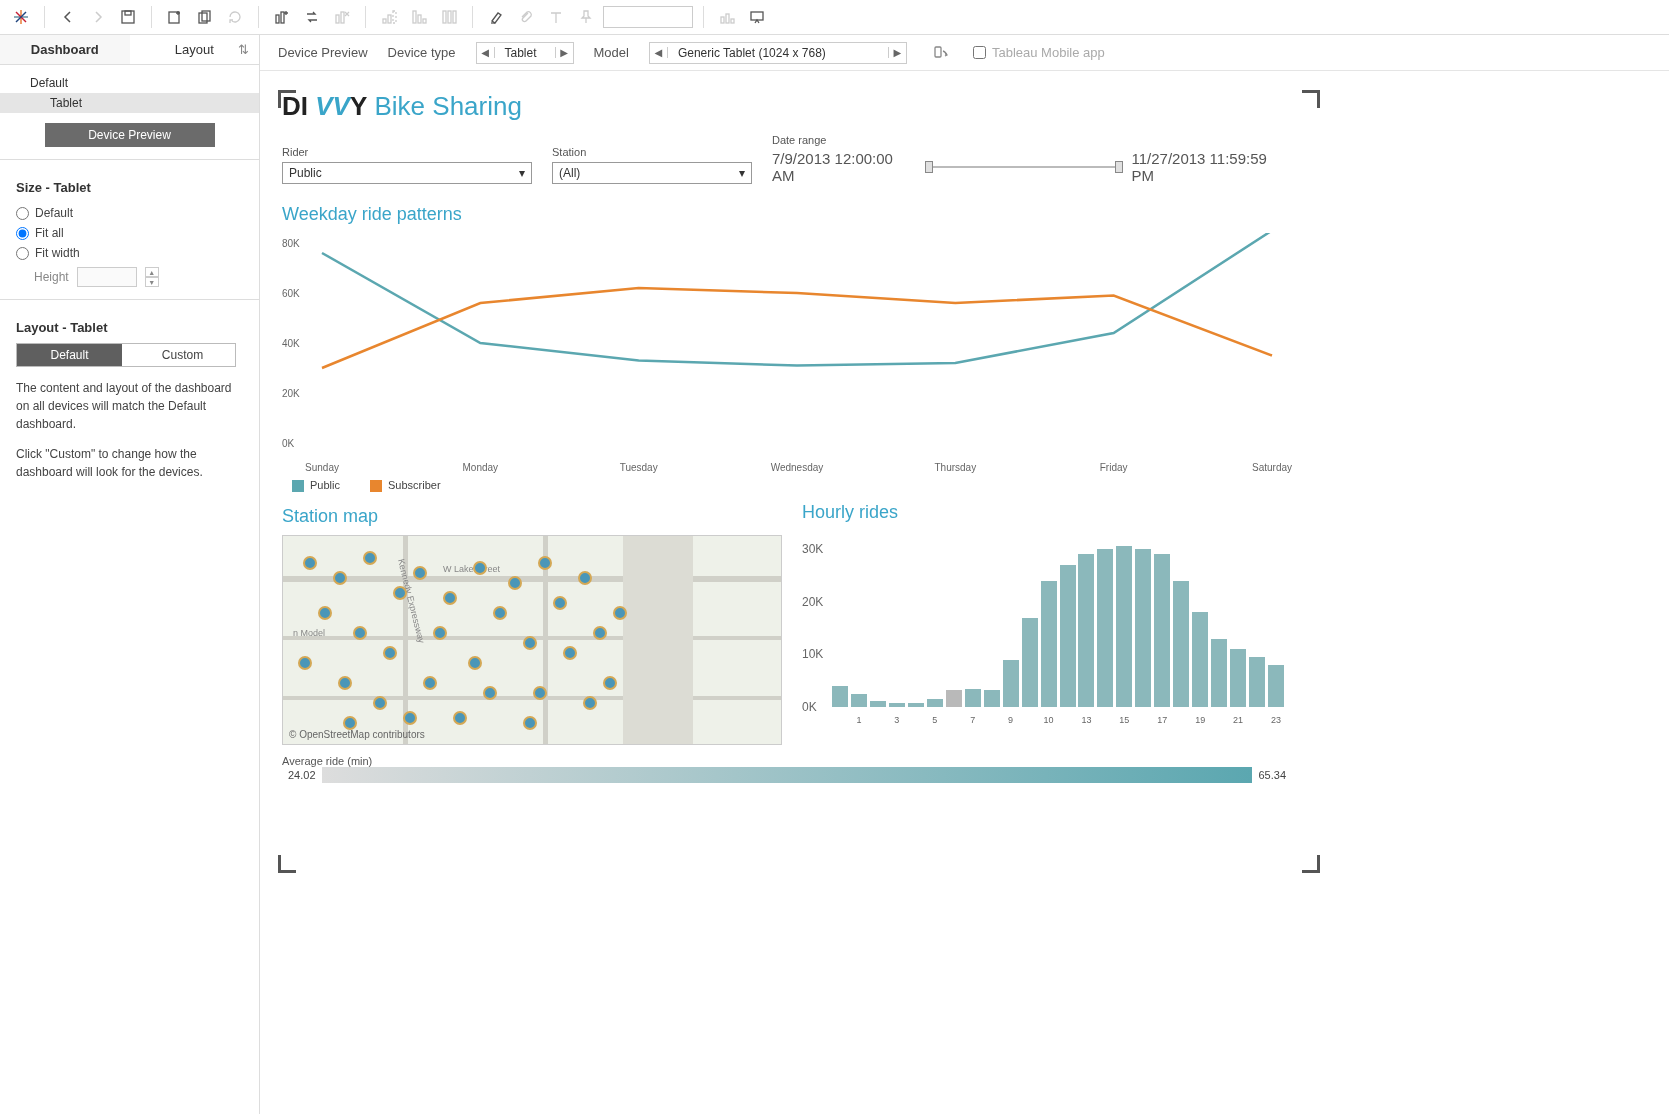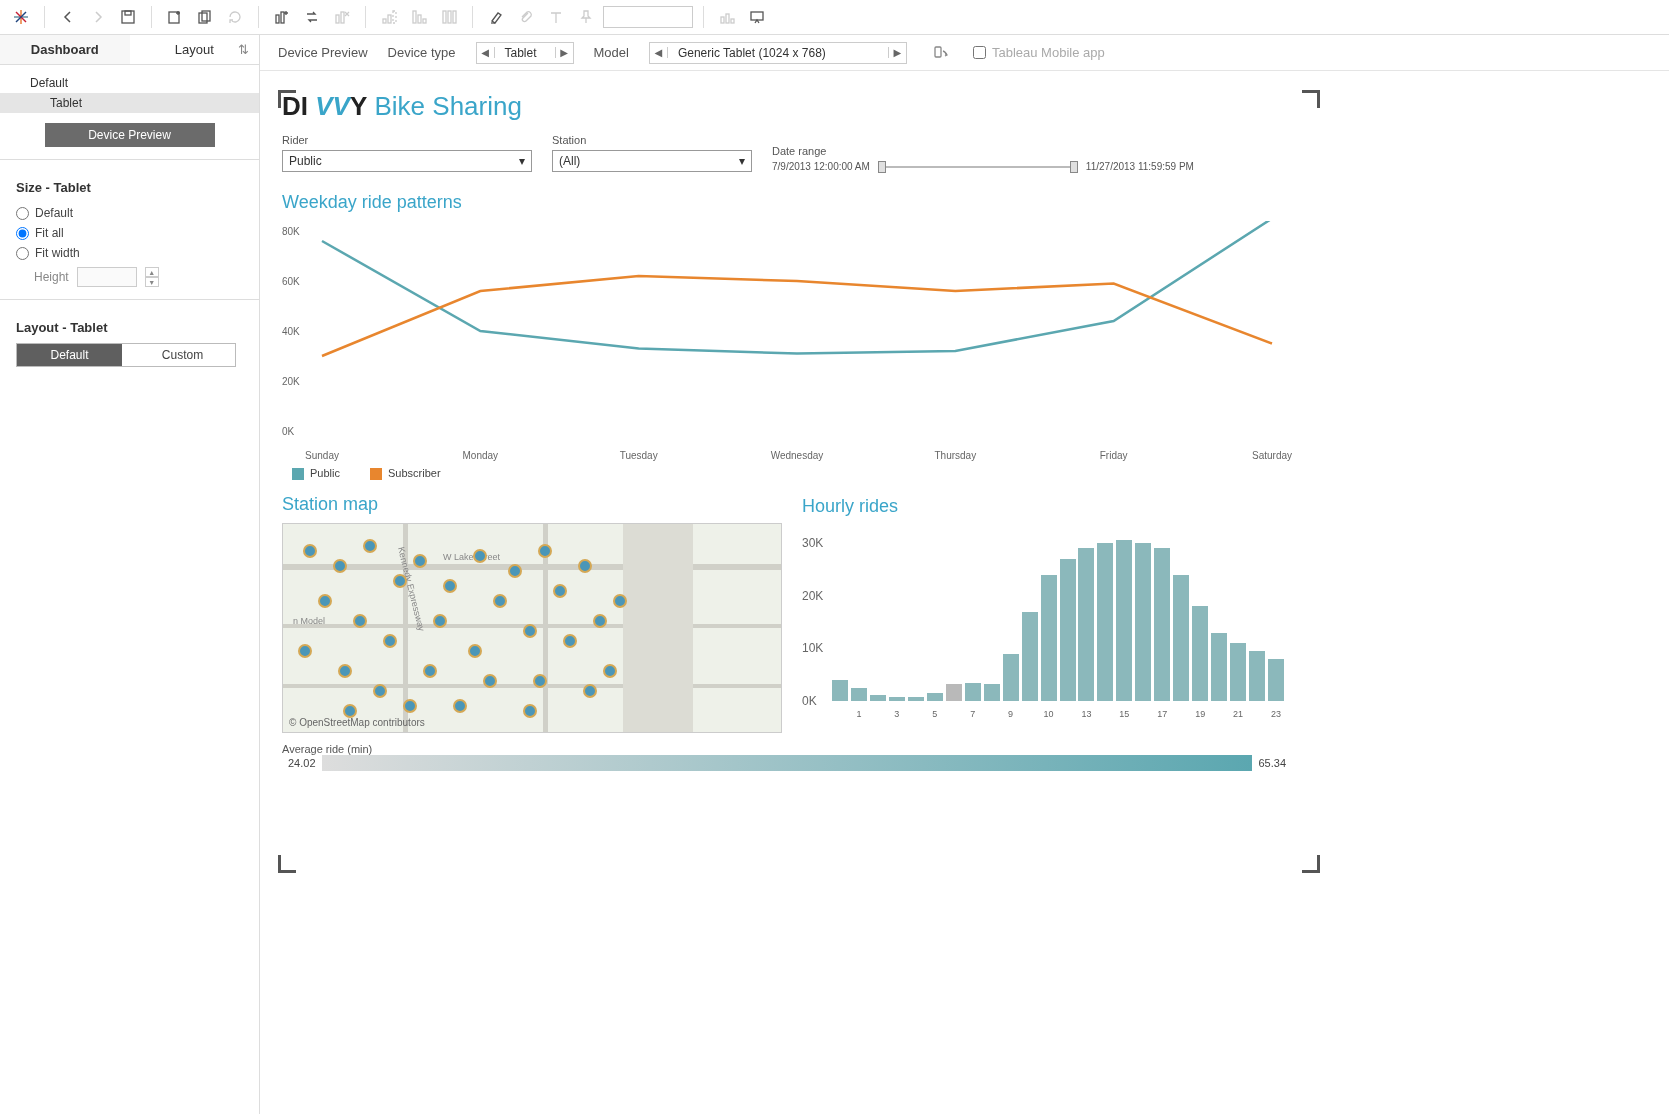--- a/index.html
+++ b/index.html
@@ -58,21 +58,21 @@
 .dash-title .di { color:#222; font-weight:600;}
 .dash-title .vvy { color:#3aa5c9; font-style:italic; font-weight:600;}
 .dash-title .sub { color:#3aa5c9; font-weight:400;}
 
 .filters { display:flex; gap:20px; margin-bottom:18px; align-items:flex-end;}
 .fcol { display:flex; flex-direction:column; gap:4px; }
 .fcol label { font-size:11px; color:#555;}
 .fsel { width:250px; height:22px; border:1px solid #999; display:flex; align-items:center; justify-content:space-between; padding:0 6px; font-size:12px; cursor:pointer;}
 .fsel.narrow { width:200px;}
 .daterange { display:flex; align-items:center; gap:8px;}
-.date-text { font-size:10px; color:#555;}
+.date-text { font-size:15px; color:#555;}
 .slider-track { width:200px; height:2px; background:#bbb; position:relative;}
 .slider-track .knob { position:absolute; top:-5px; width:8px; height:12px; background:#e0e0e0; border:1px solid #888; cursor:pointer;}
 
 .chart-title { color:#3aa5c9; font-size:18px; font-weight:400; margin:20px 0 8px 0;}
 .line-chart { position:relative; width:1000px; height:240px; }
 .yaxis-lbl { position:absolute; left:0; font-size:10px; color:#666; transform:translateY(-50%);}
 .xaxis-lbl { position:absolute; bottom:0; font-size:10px; color:#666; transform:translateX(-50%);}
 .legend { display:flex; gap:30px; margin:6px 0 0 10px; font-size:11px; color:#444;}
 .legend .sw { width:12px; height:12px; display:inline-block; margin-right:6px; vertical-align:middle;}
 
@@ -267,20 +267,24 @@
             <div>▼</div>
           </div>
       </div>
     </div>
 
     <div class="section" style="border-bottom:none">
       <h3>Layout - Tablet</h3>
       <div class="seg">
         <div class="on">Default</div>
         <div class="off">Custom</div>
+      </div>
+      <div class="help-text">
+        <p>The content and layout of the dashboard on all devices will match the Default dashboard.</p>
+        <p>Click "Custom" to change how the dashboard will look for the devices.</p>
       </div>
     </div>
   </div>
 
   <div class="content">
     <div class="preview-bar">
       <span class="pb-label">Device Preview</span>
       <span class="pb-label">Device type</span>
       <div class="pb-select">
         <div class="arrow">◀</div>
@@ -396,21 +400,21 @@
               <div class="station-dot" style="left:120px;top:175px"></div>
               <div class="station-dot" style="left:240px;top:180px"></div>
               <div class="station-dot" style="left:300px;top:160px"></div>
               <div class="station-dot" style="left:60px;top:180px"></div>
               <div class="station-dot" style="left:330px;top:70px"></div>
               <div class="station-dot" style="left:320px;top:140px"></div>
               <div class="station-dot" style="left:100px;top:110px"></div>
             </div>
         </div>
         <div class="hourly-box">
-          <div class="chart-title" style="margin-top:6px">Hourly rides</div>
+          <div class="chart-title" style="margin-top:0">Hourly rides</div>
           <div class="bar-chart" id="bar-chart">
               <div class="by-lbl" style="top:176px">0K</div>
               <div class="by-lbl" style="top:123.3015873015873px">10K</div>
               <div class="by-lbl" style="top:70.60317460317461px">20K</div>
               <div class="by-lbl" style="top:17.904761904761926px">30K</div>
               <div class="bar" style="left:30px;height:21.07936507936508px;background:#8bb8bb"></div>
               <div class="bar" style="left:48.95833333333333px;height:13.174603174603174px;background:#8bb8bb"></div>
               <div class="bar-lbl" style="left:56.95833333333333px">1</div>
               <div class="bar" style="left:67.91666666666666px;height:6.323809523809524px;background:#8bb8bb"></div>
               <div class="bar" style="left:86.875px;height:4.215873015873016px;background:#8bb8bb"></div>

